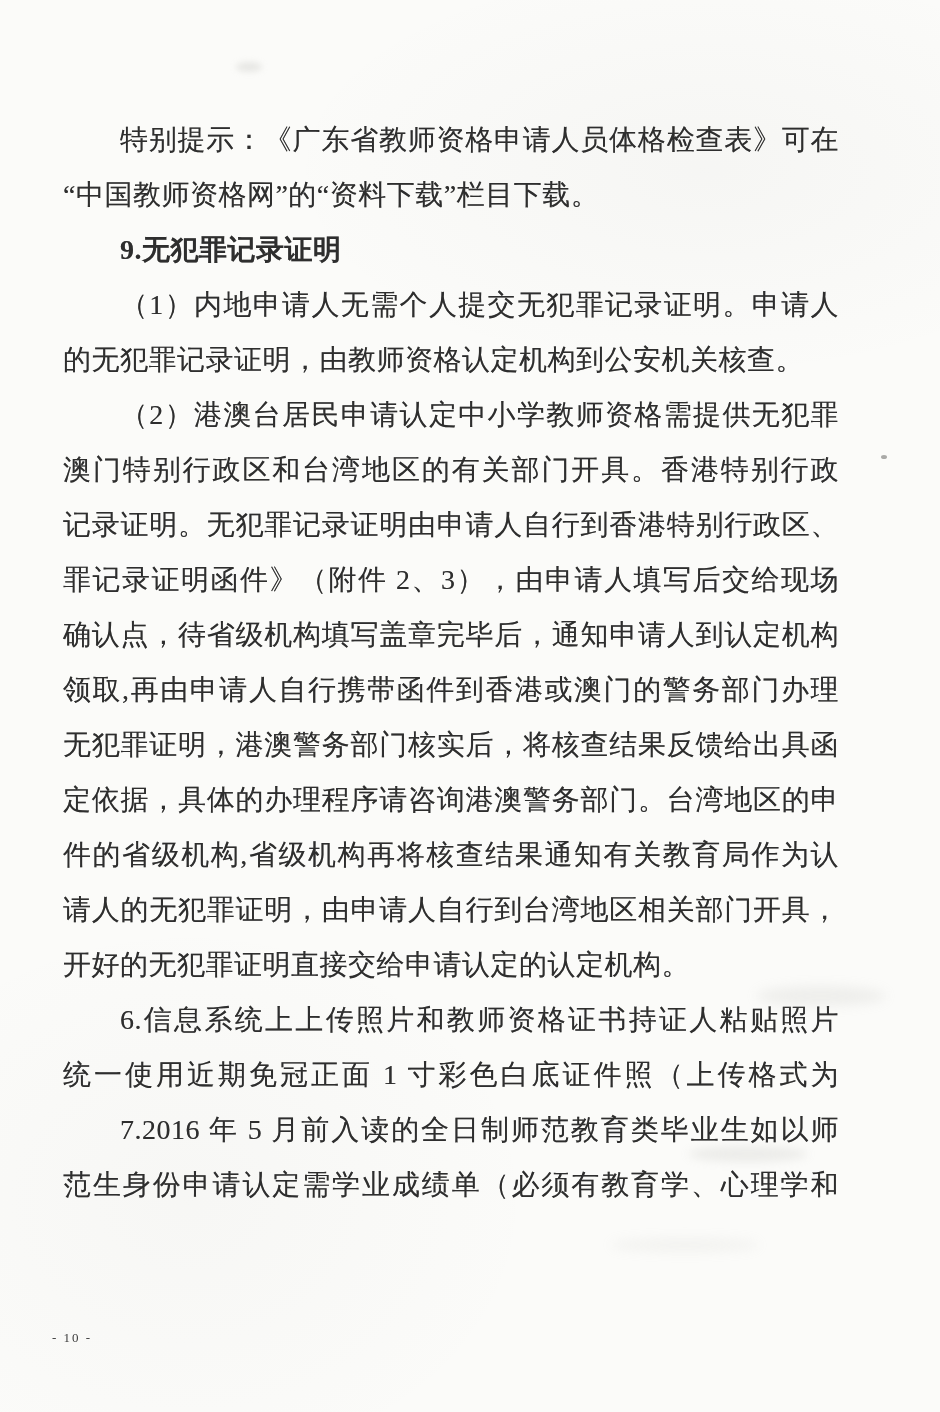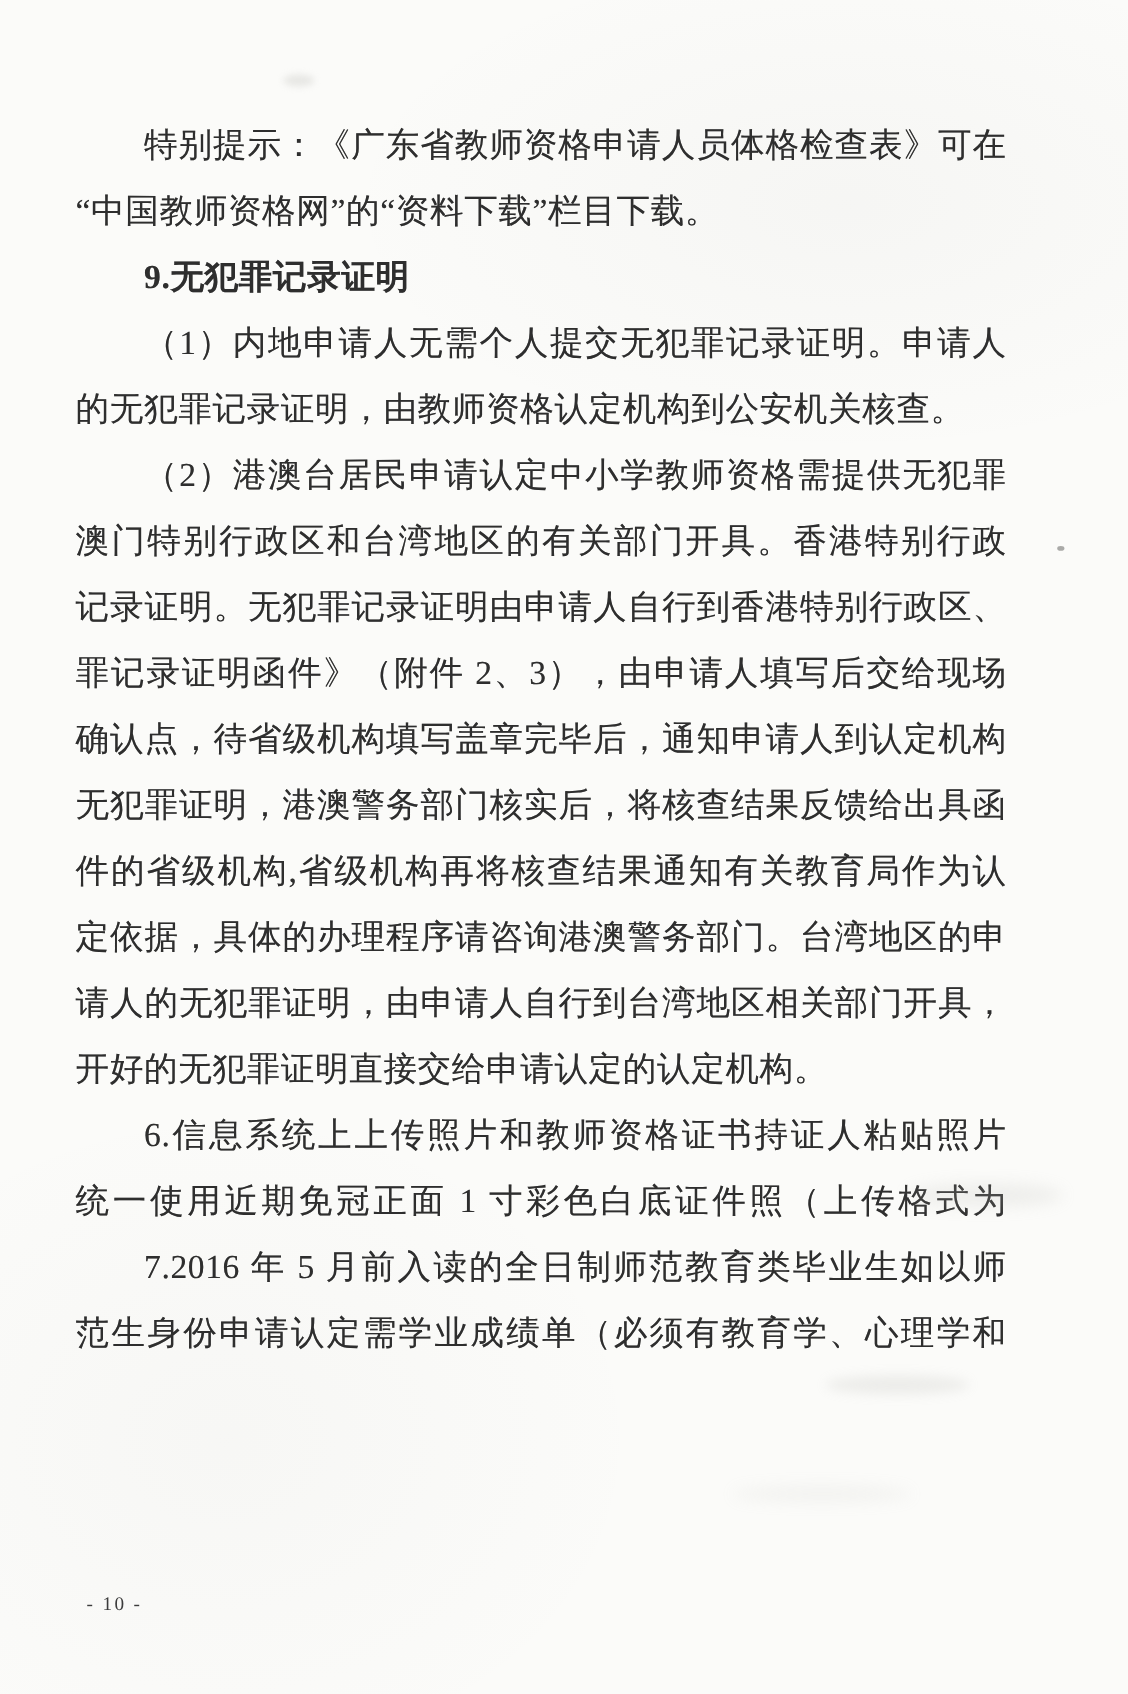--- a/index.html
+++ b/index.html
@@ -16,44 +16,44 @@
     overflow: hidden;
     font-family: "Liberation Serif", "DejaVu Serif", serif;
     
     background-image:
       radial-gradient(ellipse 600px 300px at 75% 12%, rgba(120,120,115,0.04), rgba(0,0,0,0) 70%),
       radial-gradient(ellipse 500px 400px at 20% 85%, rgba(120,120,115,0.03), rgba(0,0,0,0) 70%);
   }
   .doc-body {
     position: absolute;
     left: 63px;
-    top: 94px;
+    top: 112px;
     width: 776px;
   }
   .line {
     font-size: 28px;
     height: 55px;
     line-height: 55px;
     letter-spacing: 0.5px;
     color: var(--ink, #2e2e2e);
     white-space: nowrap;
     text-shadow: 0 0 0.5px rgba(40,40,40,0.45);
   }
   .line.justify {
     white-space: normal;
     text-align: justify;
     text-align-last: justify;
   }
   .line.indent { text-indent: 57px; }
   .line.bold { font-weight: bold; }
   .page-number {
     position: absolute;
-    left: 72px;
+    left: 52px;
     top: 1328px;
-    font-size: 16px;
+    font-size: 13px;
     line-height: 20px;
     letter-spacing: 2px;
     color: #3c3c3c;
     font-family: "Liberation Serif", "DejaVu Serif", serif;
   }
   
   .artifact { position: absolute; pointer-events: none; }
   .artifact.dot {
     left: 881px; top: 455px;
     width: 6px; height: 4px;
@@ -102,23 +102,24 @@
       <div class="line indent justify">特别提示：《广东省教师资格申请人员体格检查表》可在</div>
       <div class="line">“中国教师资格网”的“资料下载”栏目下载。</div>
       <div class="line indent bold">9.无犯罪记录证明</div>
       <div class="line indent justify">（1）内地申请人无需个人提交无犯罪记录证明。申请人</div>
       <div class="line">的无犯罪记录证明，由教师资格认定机构到公安机关核查。</div>
       <div class="line indent justify">（2）港澳台居民申请认定中小学教师资格需提供无犯罪</div>
       <div class="line justify">澳门特别行政区和台湾地区的有关部门开具。香港特别行政</div>
       <div class="line justify">记录证明。无犯罪记录证明由申请人自行到香港特别行政区、</div>
       <div class="line justify">罪记录证明函件》（附件 2、3），由申请人填写后交给现场</div>
       <div class="line justify">确认点，待省级机构填写盖章完毕后，通知申请人到认定机构</div>
+      <div class="line justify">领取,再由申请人自行携带函件到香港或澳门的警务部门办理</div>
       <div class="line justify">无犯罪证明，港澳警务部门核实后，将核查结果反馈给出具函</div>
+      <div class="line justify">定依据，具体的办理程序请咨询港澳警务部门。台湾地区的申</div>
       <div class="line justify">件的省级机构,省级机构再将核查结果通知有关教育局作为认</div>
-      <div class="line justify">定依据，具体的办理程序请咨询港澳警务部门。台湾地区的申</div>
       <div class="line justify">请人的无犯罪证明，由申请人自行到台湾地区相关部门开具，</div>
       <div class="line">开好的无犯罪证明直接交给申请认定的认定机构。</div>
       <div class="line indent justify">6.信息系统上上传照片和教师资格证书持证人粘贴照片</div>
       <div class="line justify">统一使用近期免冠正面 1 寸彩色白底证件照（上传格式为</div>
       <div class="line indent justify">7.2016 年 5 月前入读的全日制师范教育类毕业生如以师</div>
       <div class="line justify">范生身份申请认定需学业成绩单（必须有教育学、心理学和</div>
     </div>
   <div class="page-number">- 10 -</div>
   <div class="artifact dot"></div>
   <div class="artifact smudge-1"></div>

